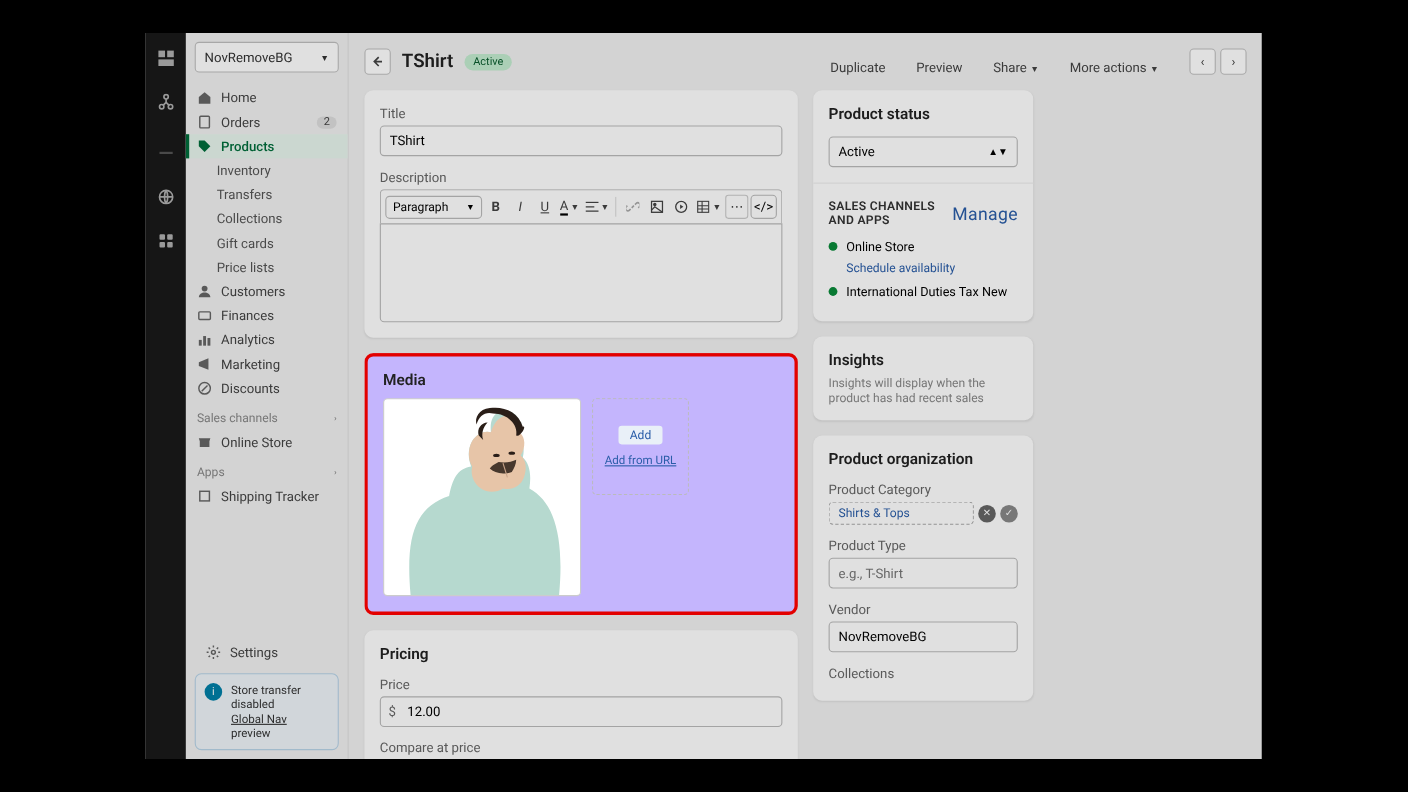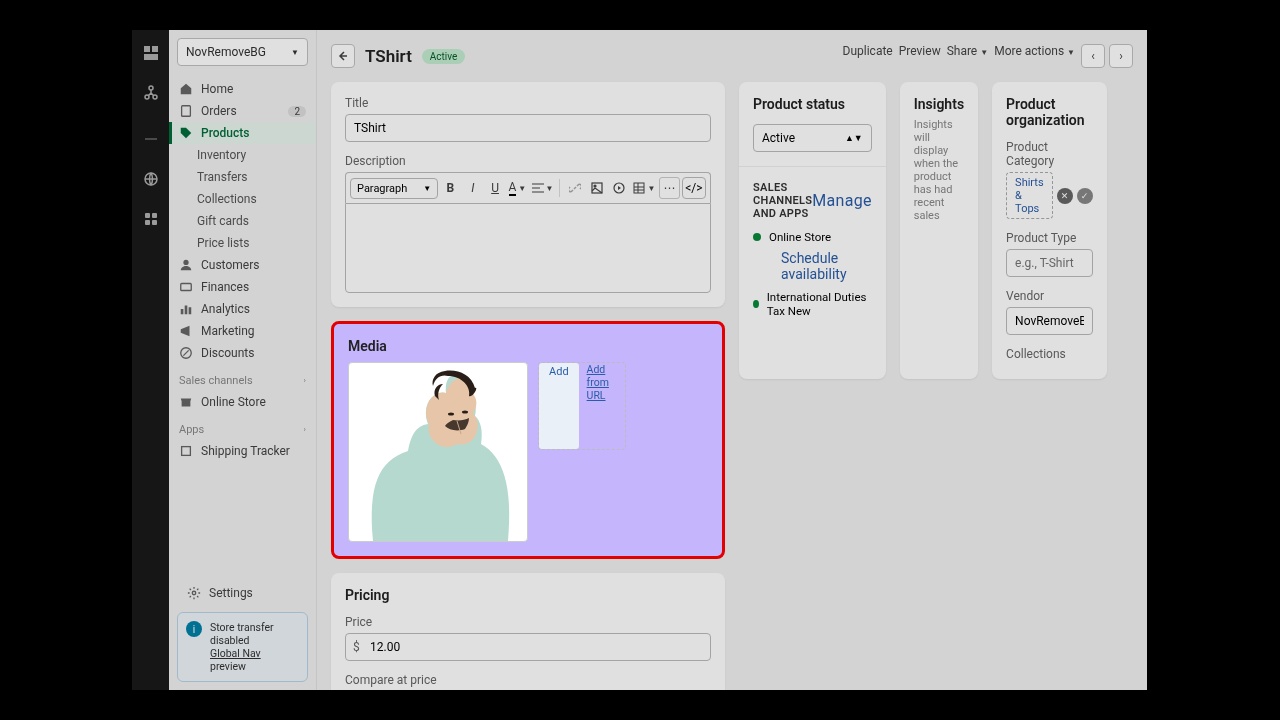--- a/index.html
+++ b/index.html
@@ -19,51 +19,51 @@
 .sidebar-bottom{margin-top:auto;padding:8px}
 .settings{display:flex;align-items:center;gap:8px;padding:6px 10px;color:#444;cursor:pointer}
 .alert{background:#eef4f9;border:1px solid #b8d4e8;border-radius:6px;padding:8px;font-size:10.5px;display:flex;gap:8px;color:#333;margin-top:6px}
 .alert-icon{width:16px;height:16px;border-radius:50%;background:#0080a8;color:#fff;display:flex;align-items:center;justify-content:center;font-size:10px;flex:none}
 .alert a{color:#333;text-decoration:underline}
 .main{flex:1;overflow-y:auto;padding:0 14px}
 .topbar{display:flex;align-items:center;gap:10px;padding:14px 0;font-size:12px}
 .back-btn{width:24px;height:24px;border:1px solid #c0c0c0;border-radius:4px;display:flex;align-items:center;justify-content:center;cursor:pointer;background:#fff}
 .title{font-size:17px;font-weight:600;color:#222}
 .status-pill{background:#c3ecd0;color:#0a5c2e;padding:2px 8px;border-radius:10px;font-size:10px}
-.topbar-actions{margin-left:auto;display:flex;gap:6px;align-items:flex-start;color:#444}
+.topbar-actions{margin-left:auto;display:flex;gap:28px;align-items:flex-end;color:#444}
 .action-link{cursor:pointer;font-size:12px}
 .nav-chevron{width:24px;height:24px;border:1px solid #c0c0c0;border-radius:4px;display:flex;align-items:center;justify-content:center;background:#fff;cursor:pointer}
 .nav-pair{display:flex;gap:4px}
 .columns{display:flex;gap:14px;align-items:flex-start}
 .col-main{width:394px;display:flex;flex-direction:column;gap:14px}
-.col-side{width:200px;display:flex;flex-direction:row;gap:14px}
+.col-side{width:200px;display:flex;flex-direction:column;gap:14px}
 .card{background:#fff;border-radius:8px;padding:14px;box-shadow:0 1px 2px rgba(0,0,0,0.08)}
 .card-media{background:#c4b5fd;border-radius:8px;padding:14px;border:3px solid #e30000;position:relative;z-index:10}
 .label{font-size:12px;color:#666;margin-bottom:4px}
 .card-title{font-size:14px;font-weight:600;color:#222;margin-bottom:12px}
 .input{width:100%;border:1px solid #bbb;border-radius:4px;padding:6px 8px;font-size:12px;background:#fff}
 .editor-toolbar{display:flex;align-items:center;gap:2px;border:1px solid #bbb;border-bottom:none;border-radius:4px 4px 0 0;padding:4px;background:#fff;font-size:12px}
 .tb-btn{width:22px;height:22px;display:flex;align-items:center;justify-content:center;cursor:pointer;border-radius:3px;color:#444}
 .tb-select{border:1px solid #bbb;border-radius:4px;padding:3px 6px;font-size:11px;display:flex;align-items:center;gap:16px;cursor:pointer}
 .tb-code{margin-left:auto;border:1px solid #bbb;border-radius:4px;width:26px;height:22px;display:flex;align-items:center;justify-content:center;cursor:pointer}
 .editor-body{border:1px solid #bbb;border-radius:0 0 4px 4px;height:90px;background:#fff}
 .media-grid{display:flex;gap:10px;margin-top:8px}
 .media-img{width:180px;height:180px;border:1px solid #ccc;border-radius:4px;display:flex;align-items:flex-end;justify-content:center;overflow:hidden;background:#fff}
-.media-add{width:88px;height:88px;border:1px dashed #bbb;border-radius:4px;display:flex;flex-direction:row;justify-content:center;gap:8px;font-size:11px}
+.media-add{width:88px;height:88px;border:1px dashed #bbb;border-radius:4px;display:flex;flex-direction:column;align-items:center;justify-content:center;gap:8px;font-size:11px}
 .add-btn{background:#e9f0f8;color:#2a5da8;padding:2px 10px;border-radius:3px;cursor:pointer}
 .url-link{color:#2a5da8;text-decoration:underline;cursor:pointer;font-size:10.5px}
 .price-row{position:relative}
 .price-prefix{position:absolute;left:8px;top:7px;color:#666;font-size:12px}
 .price-input{padding-left:24px}
 .select{width:100%;border:1px solid #bbb;border-radius:4px;padding:6px 8px;font-size:12px;display:flex;justify-content:space-between;align-items:center;background:#fff}
 .side-head{font-size:11px;font-weight:600;color:#333;letter-spacing:.3px;margin-bottom:10px;display:flex;align-items:center}
 .side-head a{color:#2a5da8;font-weight:400;font-size:16px;cursor:pointer}
 .channel{display:flex;align-items:center;gap:8px;font-size:11.5px;margin-bottom:6px}
 .dot{width:8px;height:8px;border-radius:50%;background:#0a8a3a}
-.channel-sub{color:#2a5da8;font-size:14px;margin-left:28px;margin-bottom:8px;cursor:pointer}
+.channel-sub{color:#2a5da8;font-size:11px;margin-left:16px;margin-bottom:8px;cursor:pointer}
 .tag-pill{display:inline-flex;align-items:center;gap:4px;background:#eee;padding:3px 8px;border-radius:4px;font-size:11px;color:#555}
 .tag-pill.cat{border:1px dashed #aaa;color:#2a5da8;background:#fff}
 .cat-row{display:flex;align-items:center;gap:4px}
 .cat-action{width:16px;height:16px;border-radius:50%;background:#666;color:#fff;font-size:9px;display:flex;align-items:center;justify-content:center;cursor:pointer}
 .cat-action.ok{background:#888}
 .helper{font-size:10.5px;color:#888;line-height:1.4;margin-top:6px}
 .helper a{color:#2a5da8}
 .field-gap{margin-top:12px}
 .muted{font-size:11px;color:#888}
 svg{display:block}

